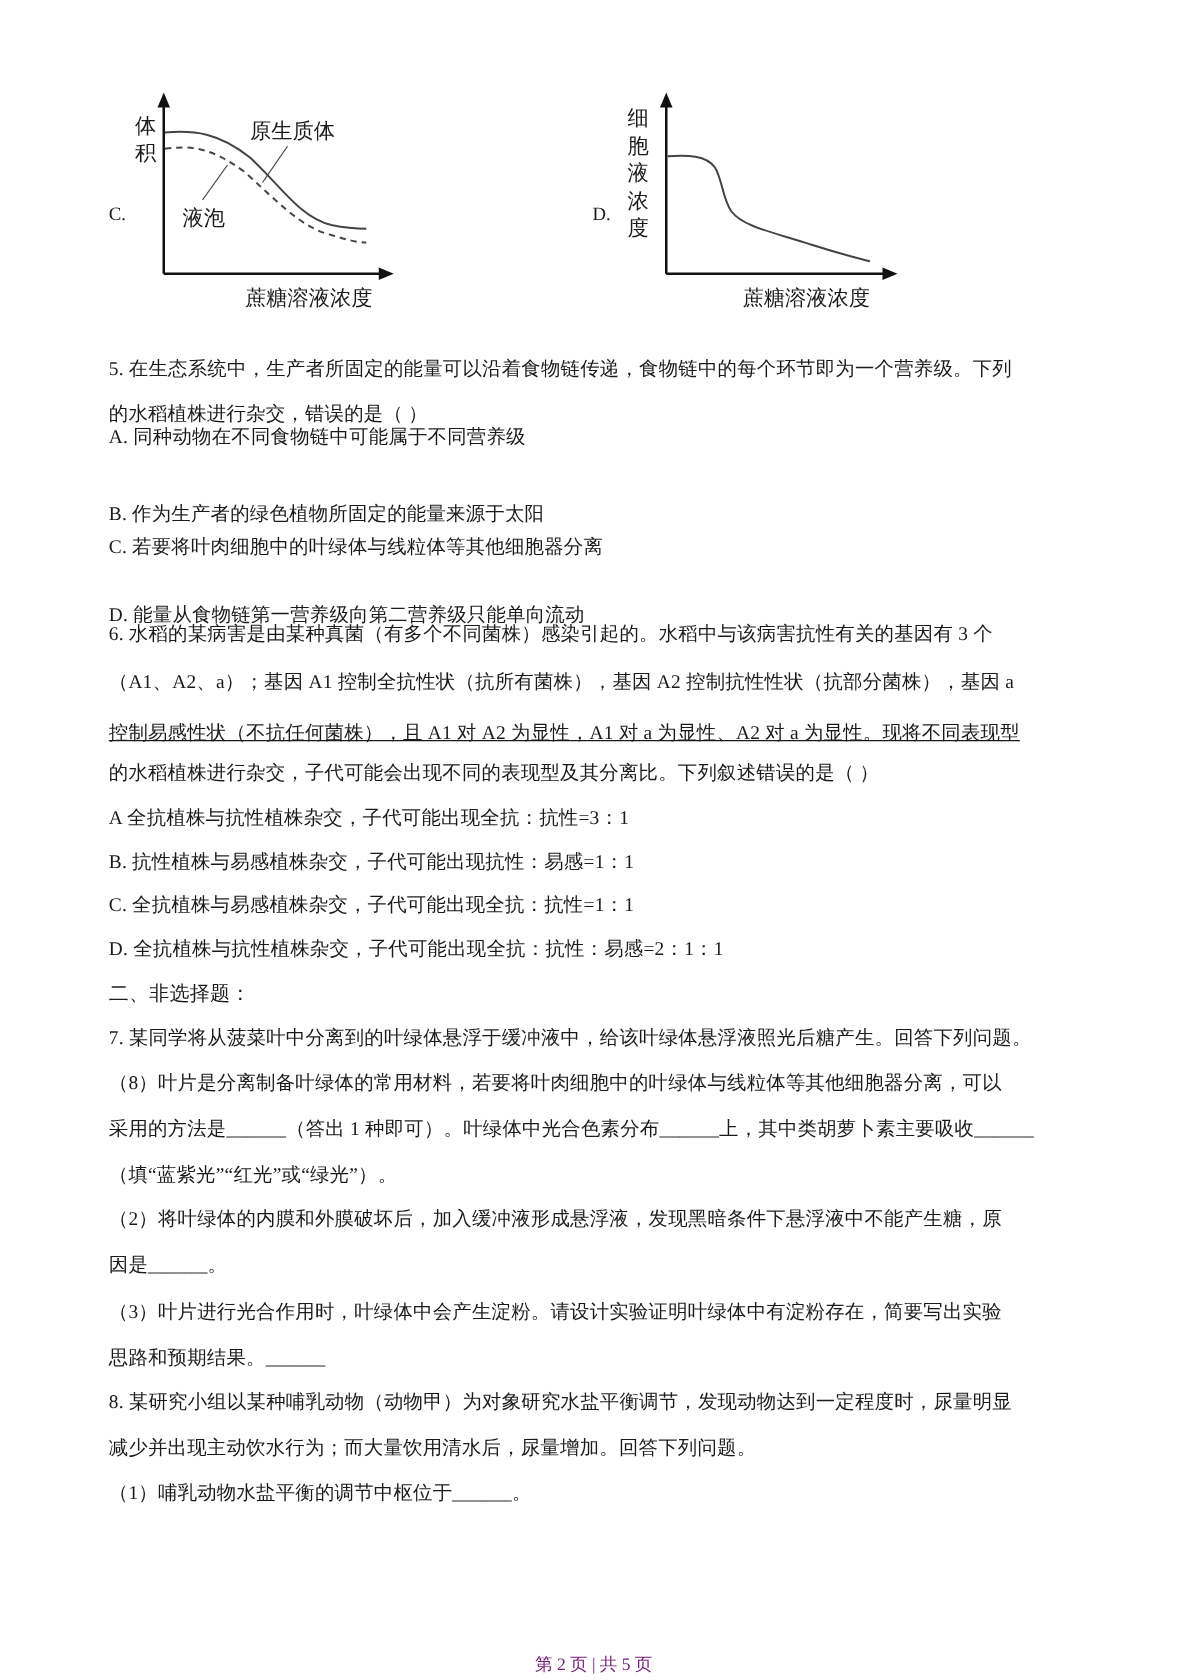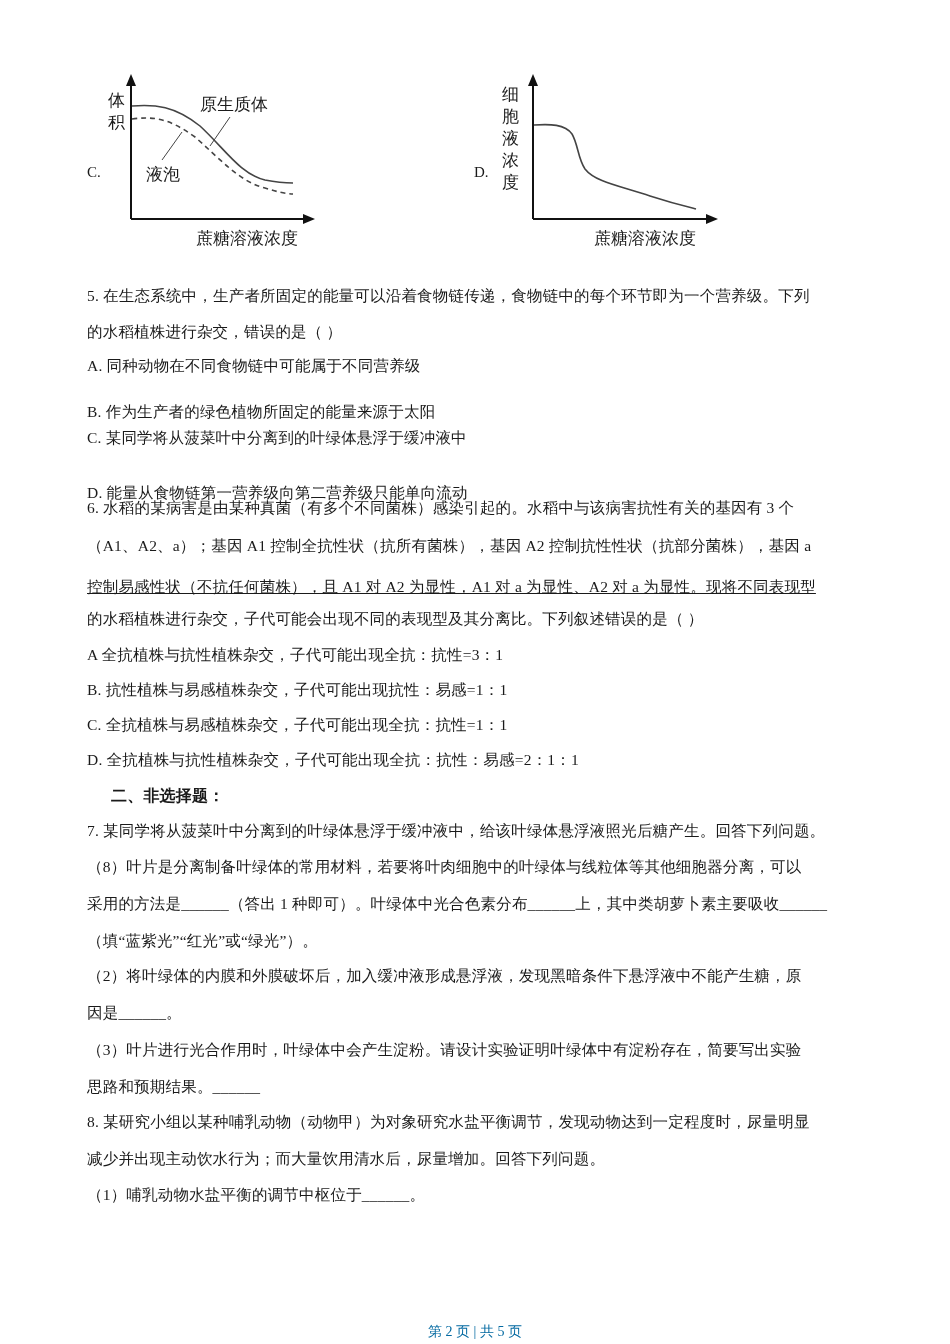--- a/index.html
+++ b/index.html
@@ -1,23 +1,23 @@
 <!DOCTYPE html>
 <html><head>
 <meta charset="utf-8">
 <style>
   html, body { margin:0; padding:0; background:#ffffff; }
   body { width:950px; height:1344px; position:relative; overflow:hidden;
          font-family:"Liberation Serif", "DejaVu Serif", serif; color:#1a1a1a; }
   .abs { position:absolute; }
   .line { position:absolute; left:87px; font-size:15.5px; line-height:20px; white-space:nowrap; letter-spacing:0.2px; }
-  .heading { font-weight:bold; font-size:16px;margin-left:24px; }
+  .heading { font-weight:normal; font-size:16px; }
   .fig-label { position:absolute; font-size:15px; }
   .chart-text { font-family:"DejaVu Sans", sans-serif; font-size:17px; fill:#1a1a1a; }
-  .footer { position:absolute; left:0; width:950px; top:1323px; text-align:center; font-size:14px; color:#0369a1; }
+  .footer { position:absolute; left:0; width:950px; top:1323px; text-align:center; font-size:14px; color:#701a75; }
 </style>
 </head>
 <body>
 
 <div class="fig-label" style="left:87px; top:164px;">C.</div>
 <svg class="abs" style="left:100px; top:74px;" width="220" height="176" viewBox="0 0 220 176">
 
   <line x1="31" y1="145" x2="31" y2="10" stroke="#111" stroke-width="2"></line>
   <polygon points="31,0 26,12 36,12" fill="#111"></polygon>
   <line x1="31" y1="145" x2="205" y2="145" stroke="#111" stroke-width="2"></line>
@@ -47,23 +47,23 @@
   <text class="chart-text" x="12" y="48">胞</text>
   <text class="chart-text" x="12" y="70">液</text>
   <text class="chart-text" x="12" y="92">浓</text>
   <text class="chart-text" x="12" y="114">度</text>
   <path d="M44,51 C60,50 75,50 82,60 C88,70 88,85 95,95 C105,108 130,112 160,122 C185,130 198,133 206,135" fill="none" stroke="#444" stroke-width="1.6"></path>
   <text class="chart-text" x="104" y="170">蔗糖溶液浓度</text>
 </svg>
 
 <div class="line" style="top:286px;">5. 在生态系统中，生产者所固定的能量可以沿着食物链传递，食物链中的每个环节即为一个营养级。下列</div>
 <div class="line" style="top:322px;">的水稻植株进行杂交，错误的是（    ）</div>
-<div class="line" style="top:356px;">A. 同种动物在不同食物链中可能属于不同营养级</div>
+<div class="line" style="top:340px;">A. 同种动物在不同食物链中可能属于不同营养级</div>
 <div class="line" style="top:402px;">B. 作为生产者的绿色植物所固定的能量来源于太阳</div>
-<div class="line" style="top:428px;">C. 某同学将从菠菜叶中分离到的叶绿体悬浮于缓冲液中</div>
+<div class="line" style="top:428px;">C. 若要将叶肉细胞中的叶绿体与线粒体等其他细胞器分离</div>
 <div class="line" style="top:463px;margin-top:20px;">D. 能量从食物链第一营养级向第二营养级只能单向流动</div>
 
 <div class="line" style="top:498px;">6. 水稻的某病害是由某种真菌（有多个不同菌株）感染引起的。水稻中与该病害抗性有关的基因有 3 个</div>
 <div class="line" style="top:536px;">（A1、A2、a）；基因 A1 控制全抗性状（抗所有菌株），基因 A2 控制抗性性状（抗部分菌株），基因 a</div>
 <div class="line" style="top:577px;text-decoration:underline;">控制易感性状（不抗任何菌株），且 A1 对 A2 为显性，A1 对 a 为显性、A2 对 a 为显性。现将不同表现型</div>
 <div class="line" style="top:609px;">的水稻植株进行杂交，子代可能会出现不同的表现型及其分离比。下列叙述错误的是（    ）</div>
 <div class="line" style="top:645px;">A  全抗植株与抗性植株杂交，子代可能出现全抗：抗性=3：1</div>
 <div class="line" style="top:680px;">B. 抗性植株与易感植株杂交，子代可能出现抗性：易感=1：1</div>
 <div class="line" style="top:715px;">C. 全抗植株与易感植株杂交，子代可能出现全抗：抗性=1：1</div>
 <div class="line" style="top:750px;">D. 全抗植株与抗性植株杂交，子代可能出现全抗：抗性：易感=2：1：1</div>

